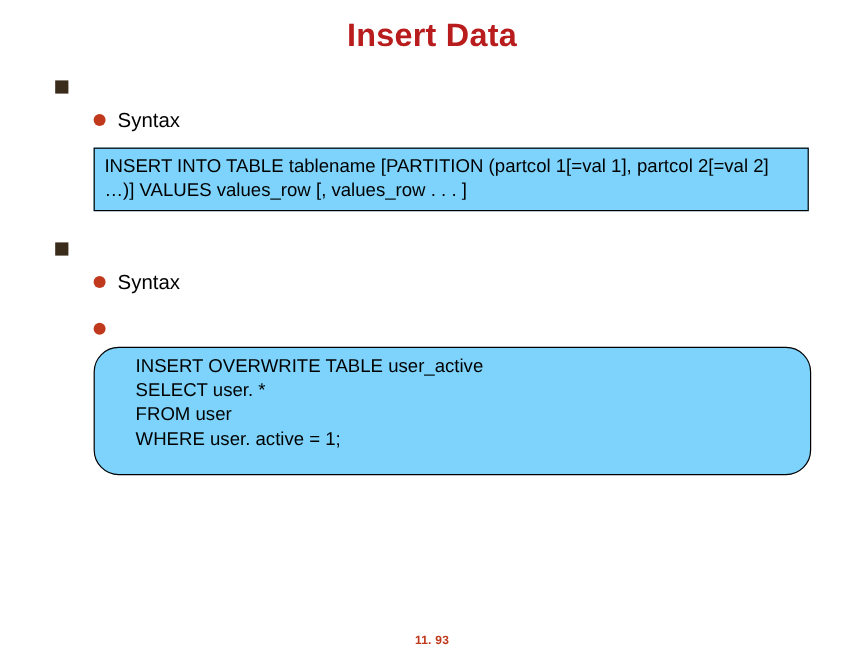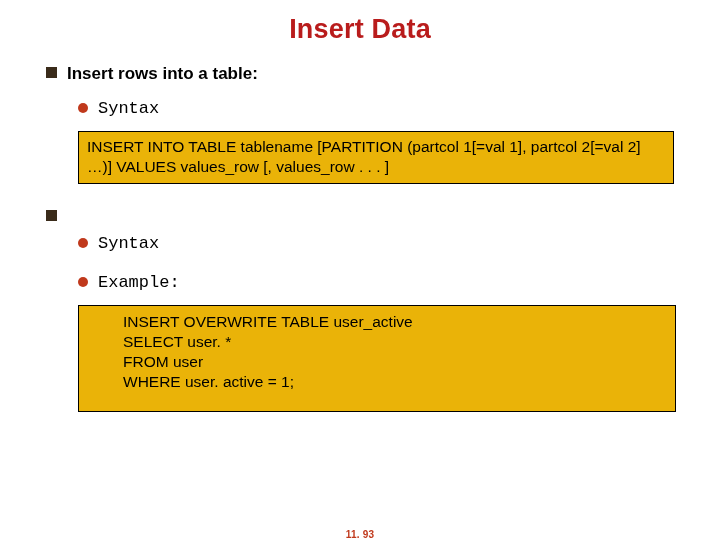--- a/index.html
+++ b/index.html
@@ -42,50 +42,50 @@
     margin-top: 4px;
   }
   .l1-text {
     font-weight: bold;
     font-size: 17px;
     line-height: 1.35;
   }
   .sub {
     margin-left: 32px;
     margin-top: 12px;
-    font-family: Liberation Mono, monospace;
   }
   .dot {
     width: 10px;
     height: 10px;
     border-radius: 50%;
     background: #c0391c;
     flex: 0 0 auto;
     margin-top: 5px;
   }
   .l2-text {
     font-size: 17px;
     line-height: 1.35;
   }
   .box {
     border: 1px solid #000;
-    background: #eab308;
+    background: #7dd3fc;
     padding: 5px 8px 6px 8px;
     font-size: 15.5px;
     line-height: 1.3;
     margin-left: 32px;
     margin-top: 10px;
     white-space: pre-wrap;
     font-family: Arial, Helvetica, sans-serif;
   }
   .box.tall {
-    padding-left: 44px;
+    padding-left: 34px;
     padding-top: 6px;
     padding-bottom: 18px;
     margin-right: -2px;
+    border-radius: 21px;
   }
   .footer {
     position: absolute;
     bottom: 0;
     width: 100%;
     text-align: center;
     font-size: 10px;
     color: #c0391c;
     font-weight: bold;
     letter-spacing: 0.2px;
@@ -96,41 +96,39 @@
 <body>
 
 <div class="slide">
 
   <div class="title">Insert Data</div>
 
   <div class="content">
 
     <div class="row">
       <div class="sq"></div>
-      <div class="l1-text">Insert rows into a table:</div>
     </div>
 
     <div class="sub row">
       <div class="dot"></div>
       <div class="l2-text">Syntax</div>
     </div>
     <div class="box">INSERT INTO TABLE tablename [PARTITION (partcol 1[=val 1], partcol 2[=val 2] …)] VALUES values_row [, values_row . . . ]</div>
 
     <div class="row gap-top">
       <div class="sq"></div>
     </div>
 
     <div class="sub row">
       <div class="dot"></div>
       <div class="l2-text">Syntax</div>
     </div>
 
     <div class="sub row" style="margin-top:16px">
       <div class="dot"></div>
-      <div class="l2-text">Example:</div>
     </div>
     <div class="box tall">INSERT OVERWRITE TABLE user_active
 SELECT user. *
 FROM user
 WHERE user. active = 1;</div>
 
   </div>
 
   <div class="footer">11. 93</div>
 </div>

